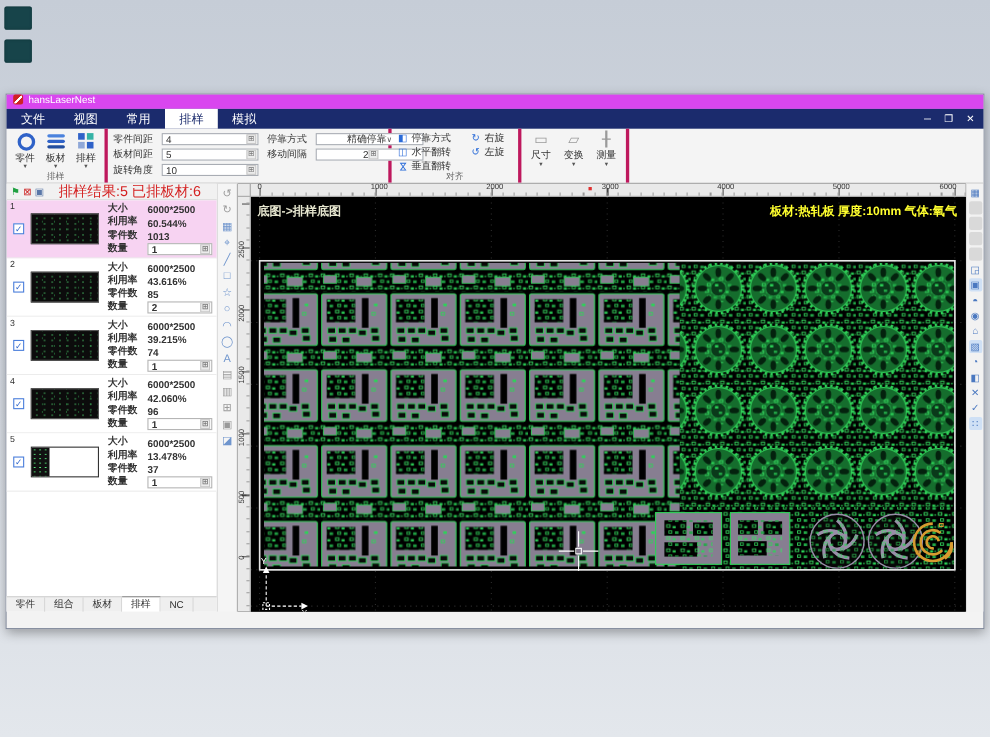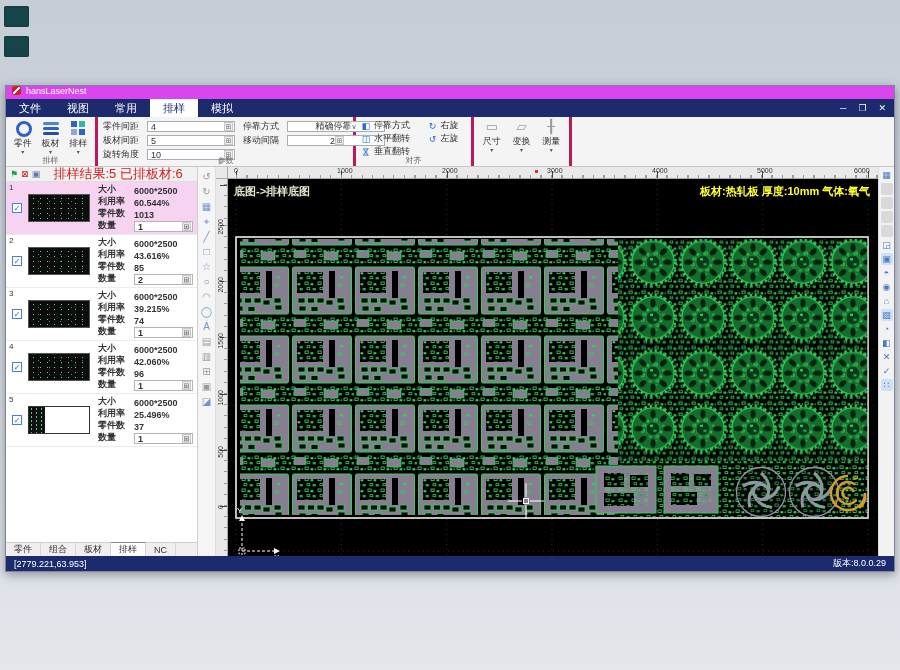--- a/index.html
+++ b/index.html
@@ -190,21 +190,20 @@
             </div>
           <div class="prow">
               <span class="plab">移动间隔</span>
             <div class="pinput w96">
               <span>2</span>
               <span class="step">⊞</span>
               </div>
             </div>
         </div>
       </div>
-      <div class="glabel">参数</div>
     </div>
 
     <div class="rgroup" style="width:118px">
       <div class="agrid">
         <div class="arow">
           <span class="aic">◧</span>
           <span>停靠方式</span>
           </div>
         <div class="arow">
           <span class="aic">↻</span>
@@ -373,21 +372,21 @@
           <span class="thumb white">
               <span class="dark"></span>
             </span>
           <div class="fields">
             <div class="frow">
                 <span class="flabel">大小</span>
                 <span>6000*2500</span>
               </div>
             <div class="frow">
                 <span class="flabel">利用率</span>
-                <span>25.496%</span>
+                <span>13.478%</span>
               </div>
             <div class="frow">
                 <span class="flabel">零件数</span>
                 <span>37</span>
               </div>
             <div class="frow">
                 <span class="flabel">数量</span>
               <div class="qtybox">
                   <span>1</span>
                   <span class="step">⊞</span>
@@ -616,17 +615,13 @@
       <span class="ric">⌂</span>
       <span class="ric hl">▧</span>
       <span class="ric">◔</span>
       <span class="ric">◧</span>
       <span class="ric">✕</span>
       <span class="ric">✓</span>
       <span class="ric hl">∷</span>
     </div>
   </div>
 
-  <div class="statusbar">
-    <span>[2779.221,63.953]</span>
-    <span>版本:8.0.0.29</span>
-  </div>
 </div>
 
 </body></html>

